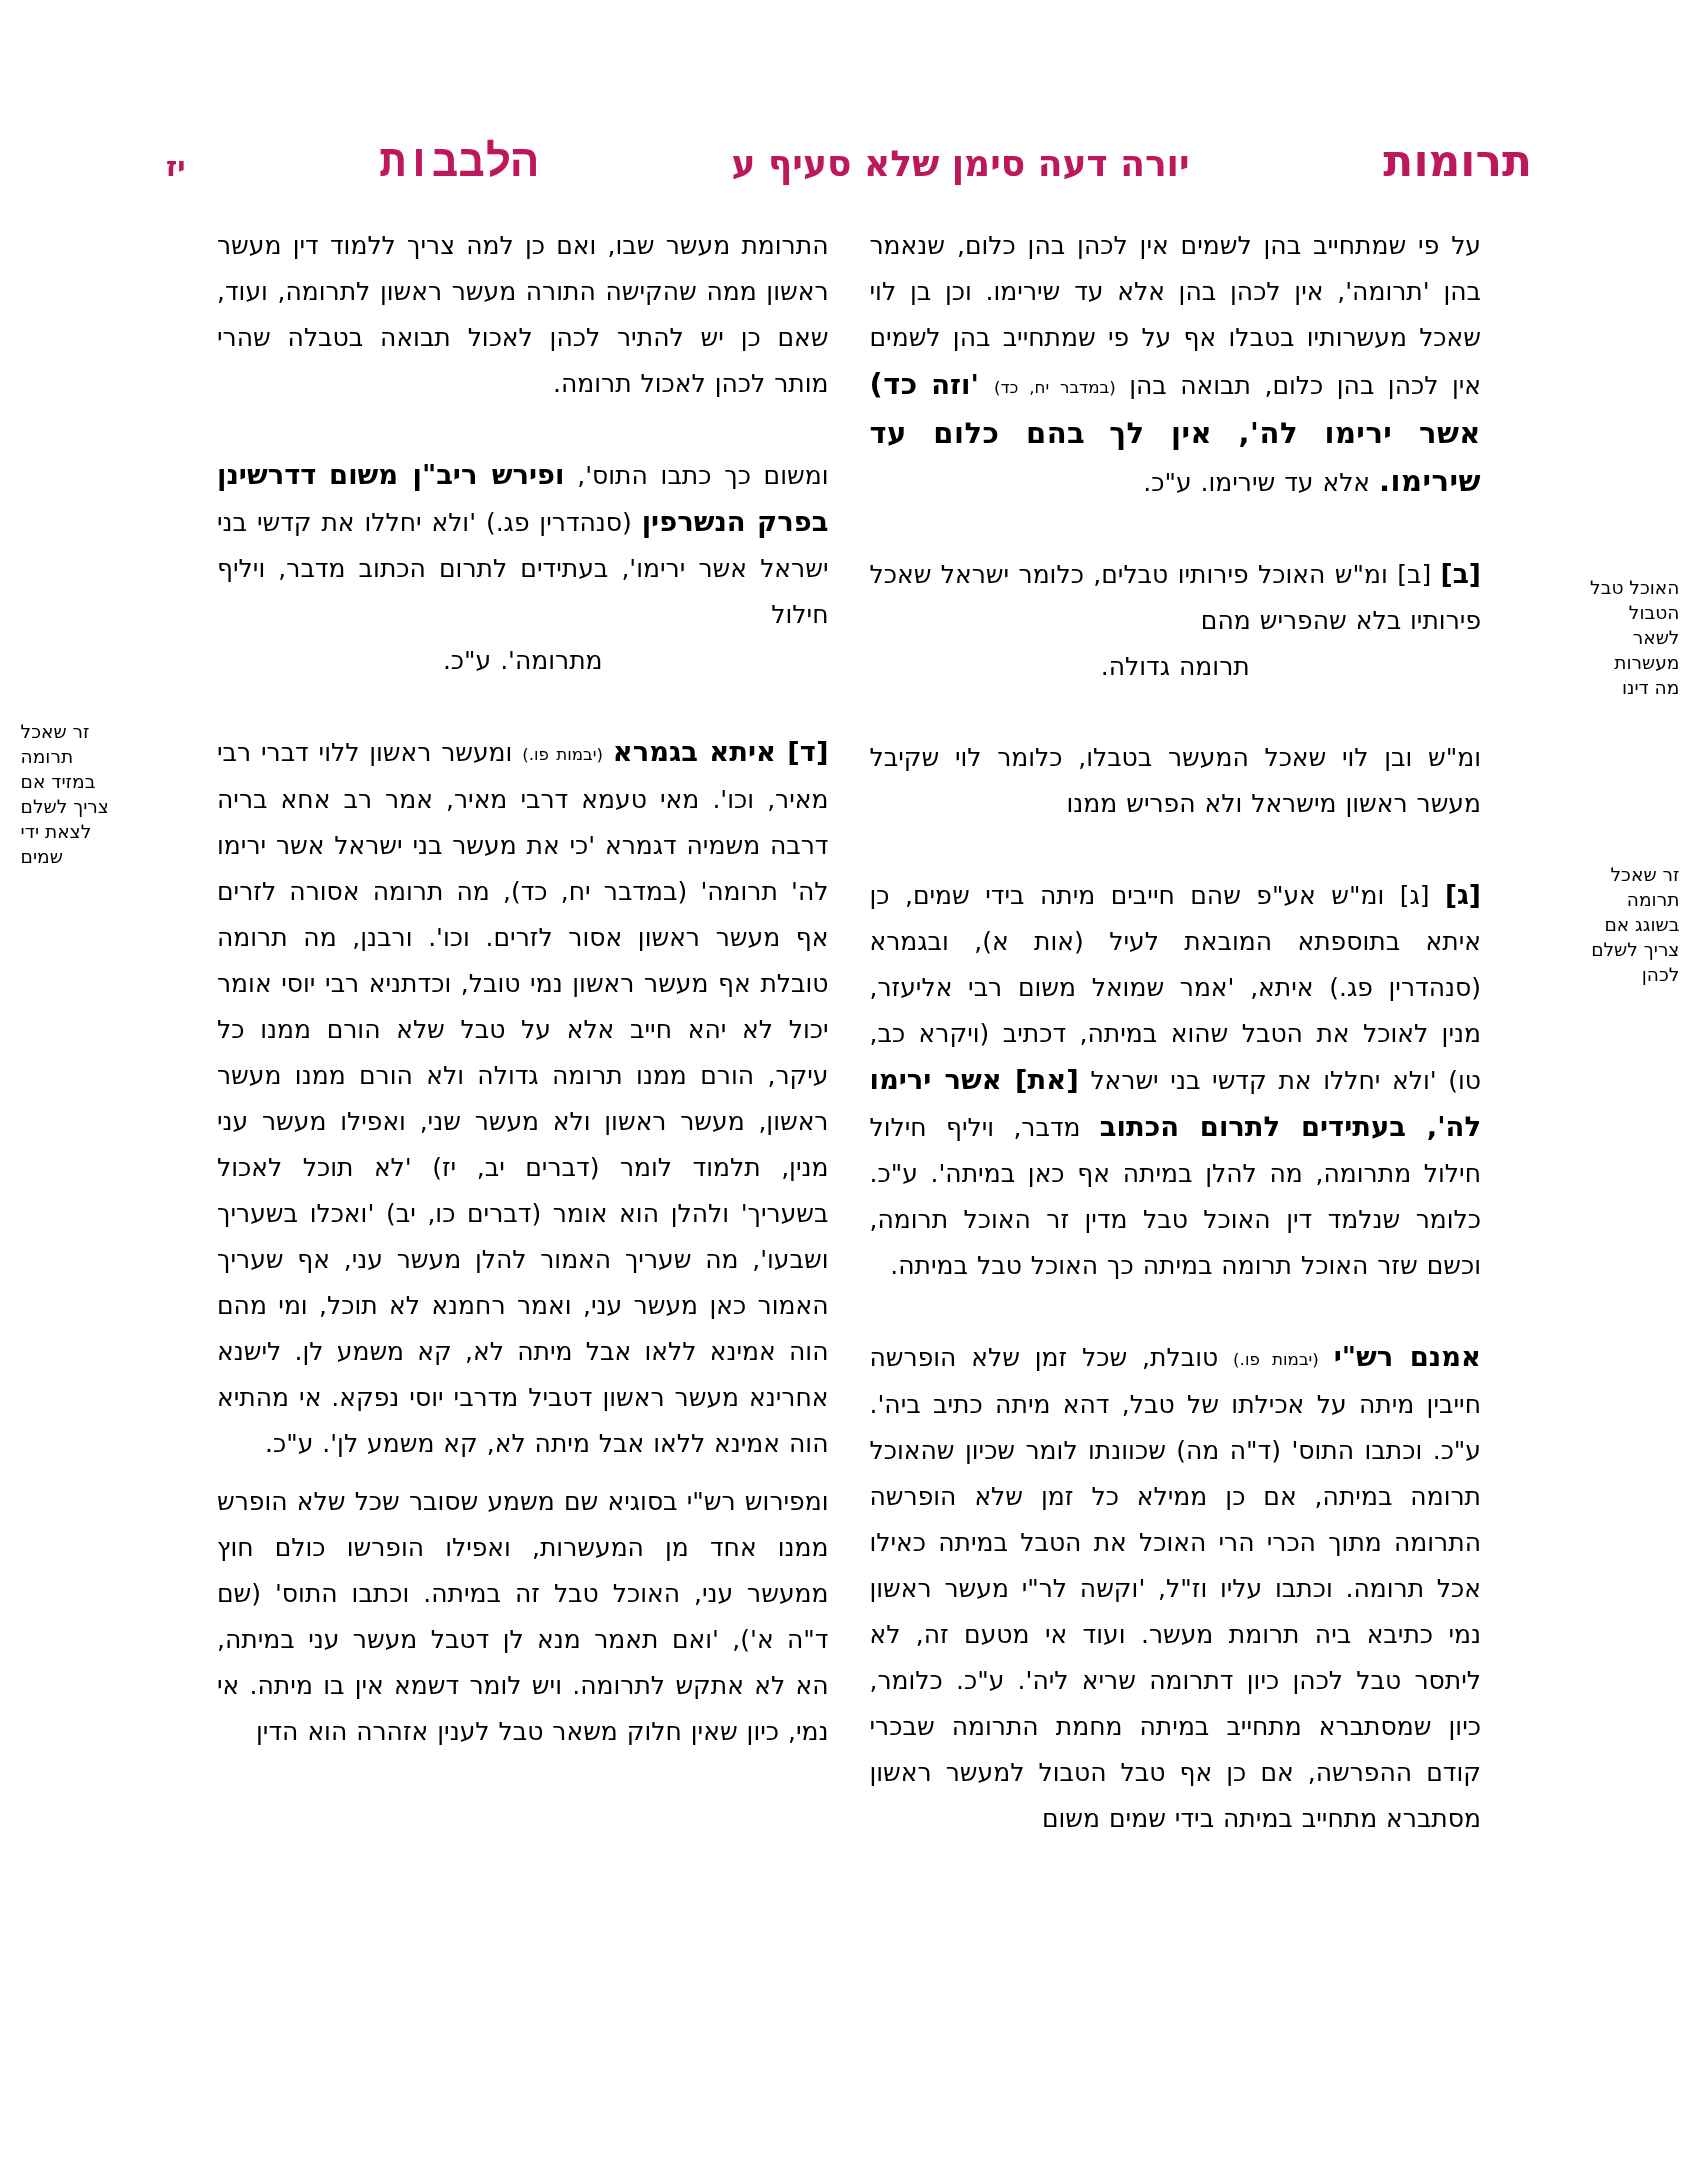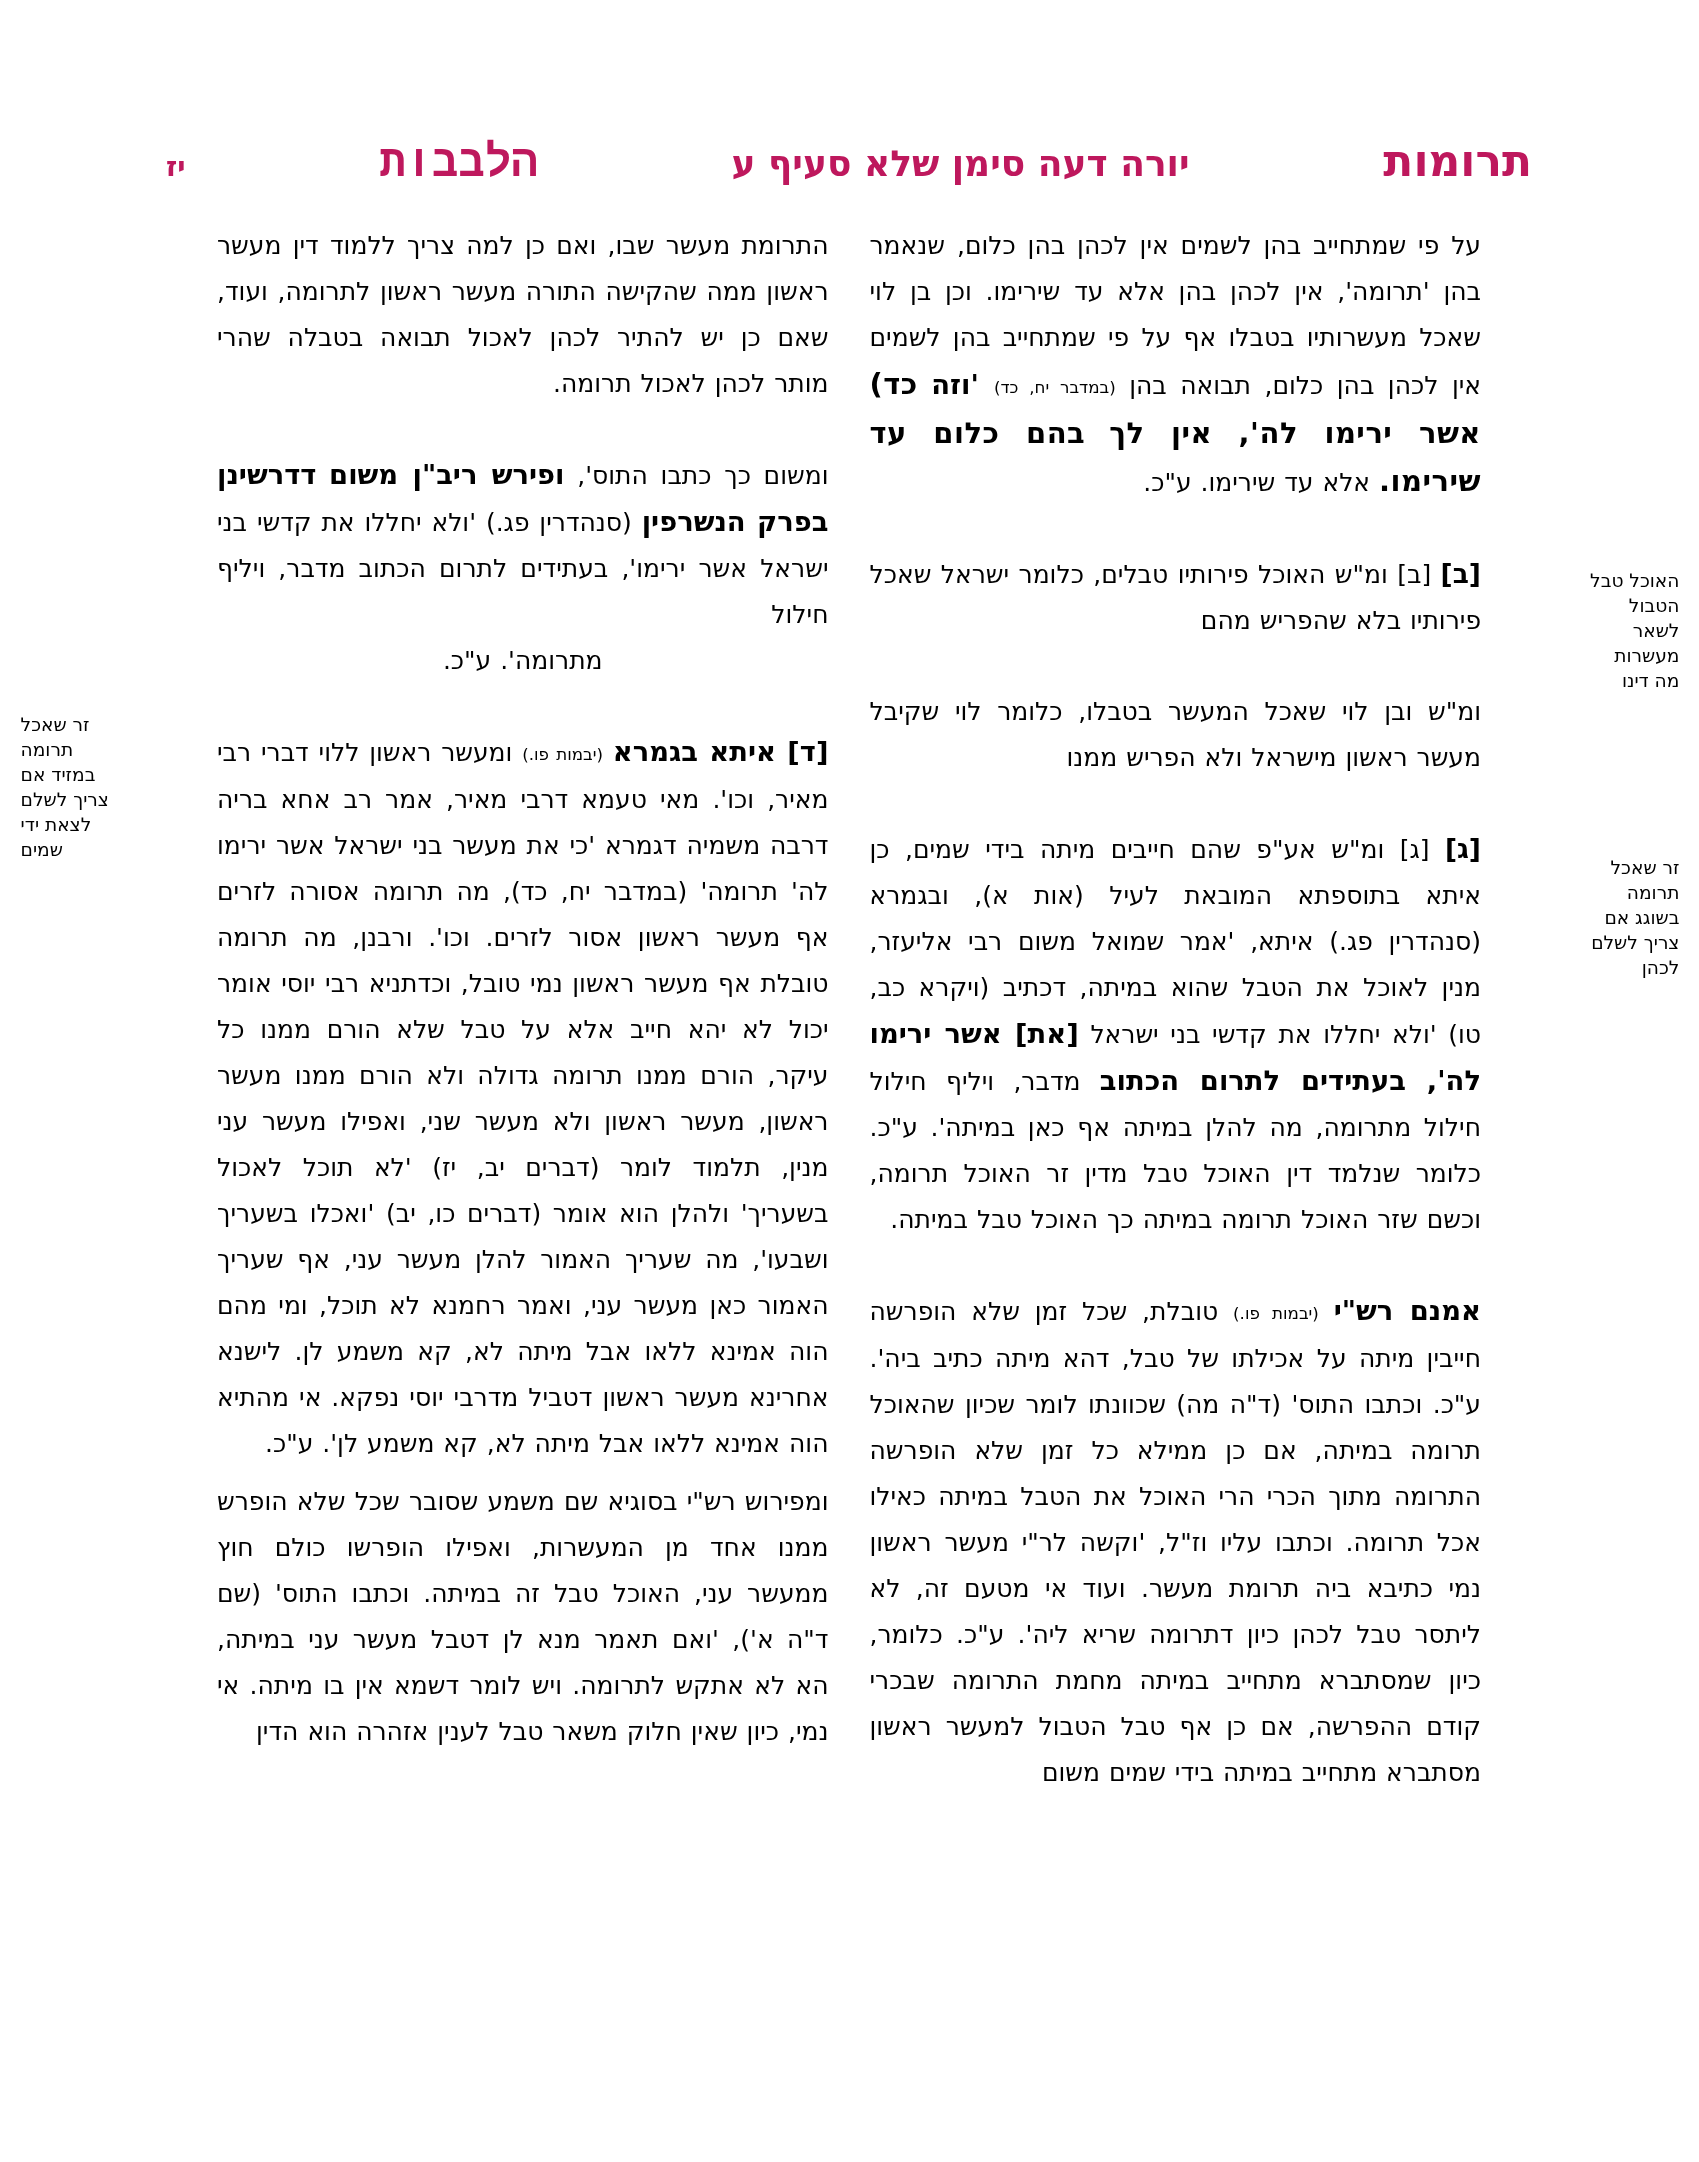--- a/index.html
+++ b/index.html
@@ -110,20 +110,21 @@
 
   
   .margin-note {
     position: absolute;
     font-family: "DejaVu Sans", sans-serif;
     font-size: 18.6px;
     line-height: 25px;
     color: #000;
     direction: rtl;
     width: 90px;
+    margin-top: 7px;
   }
   .margin-note.right-side { text-align: right; }
   .margin-note.left-side  { text-align: left; }
 
   #note-right-1 { top: 568px;  right: 19.6px; }
   #note-right-2 { top: 855px;  right: 19.6px; }
   #note-left-1  { top: 712px;  left: 21.6px; }
 </style>
 </head>
 <body>
@@ -156,20 +157,23 @@
           <span class="sq-lg">בהם כלום עד שירימו.</span>
           <span>אלא עד שירימו. ע"כ.</span>
         </div>
 
         <div class="blockgap"></div>
 
         <div class="para">
           <span class="marker">[ב]</span>
           <span>[ב] ומ"ש האוכל פירותיו טבלים, כלומר</span>
           <span>ישראל שאכל פירותיו בלא שהפריש מהם</span>
+        </div>
+        <div class="para center-line">
+          <span>תרומה גדולה.</span>
         </div>
 
         <div class="blockgap"></div>
 
         <div class="para">
           <span>ומ"ש ובן לוי שאכל המעשר בטבלו, כלומר</span>
           <span>לוי שקיבל מעשר ראשון מישראל ולא הפריש ממנו</span>
         </div>
 
         <div class="blockgap"></div>

